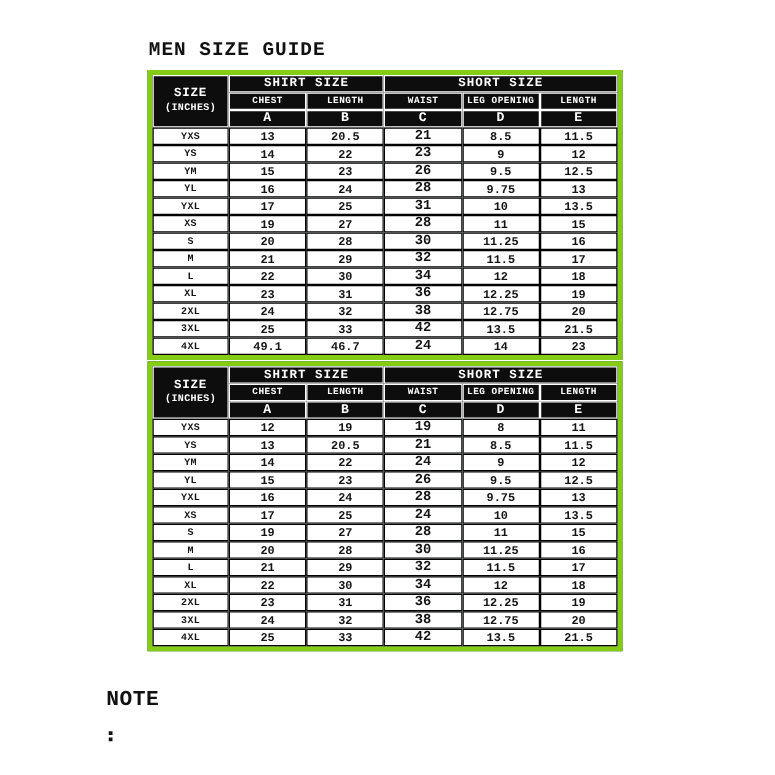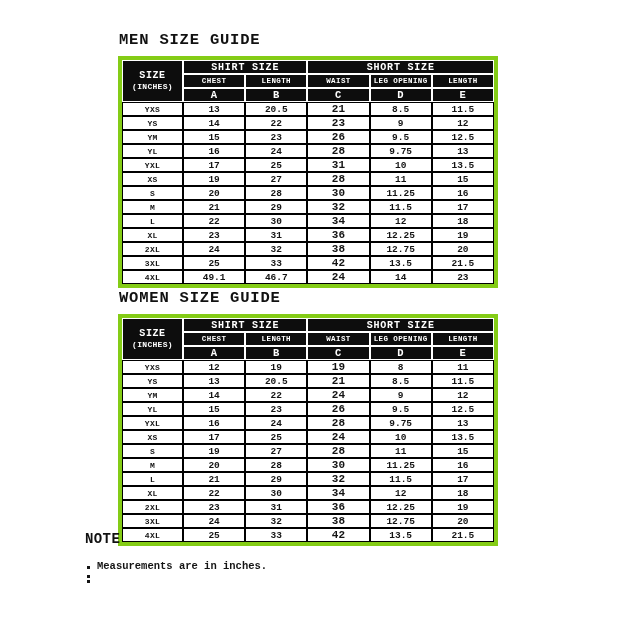--- a/index.html
+++ b/index.html
@@ -59,25 +59,26 @@
     height: 12.75px;
     padding: 0;
     color: #141414;
     background: #fff;
     white-space: nowrap;
   }
   table.size-table tbody td.size { font-size: 8px; letter-spacing: 0.3px; }
   table.size-table tbody td.waist { font-size: 11px; }
   .note-section { position: absolute; left: 85px; top: 531px; width: 420px; }
   .note-title {
-    font-size: 14px;
+    font-size: 17px;
     font-weight: bold;
     letter-spacing: 0.4px;
     color: #111;
     margin-bottom: 13px;
+    margin-top: 20px;
   }
   .note-list { list-style: none; }
   .note-item {
     font-size: 10.5px;
     font-weight: bold;
     color: #141414;
     line-height: 13.2px;
     display: flex;
     align-items: center;
   }
@@ -225,21 +226,20 @@
             <td class="val">46.7</td>
             <td class="val waist">24</td>
             <td class="val">14</td>
             <td class="val">23</td>
           </tr>
         </tbody>
       </table>
   </section>
 
   <section class="guide-section women">
-    <h2 class="guide-title">WOMEN SIZE GUIDE</h2>
     <table class="size-table">
         <thead>
           <tr>
             <th class="corner" rowspan="3">
               <div class="corner-main">SIZE</div>
               <div class="corner-sub">(INCHES)</div>
             </th>
             <th class="group" colspan="2">SHIRT SIZE</th>
             <th class="group" colspan="3">SHORT SIZE</th>
           </tr>
@@ -363,24 +363,20 @@
             <td class="val">13.5</td>
             <td class="val">21.5</td>
           </tr>
         </tbody>
       </table>
   </section>
 
   <div class="note-section">
     <div class="note-title">NOTE</div>
     <ul class="note-list">
-      <li class="note-item">
-        <span class="bullet-square"></span>
-        <span>Measurements are in inches.</span>
-      </li>
       <li class="note-item">
         <span class="bullet-square"></span>
       </li>
       <li class="note-item">
         <span class="bullet-square"></span>
       </li>
     </ul>
   </div>
 
 </div>

